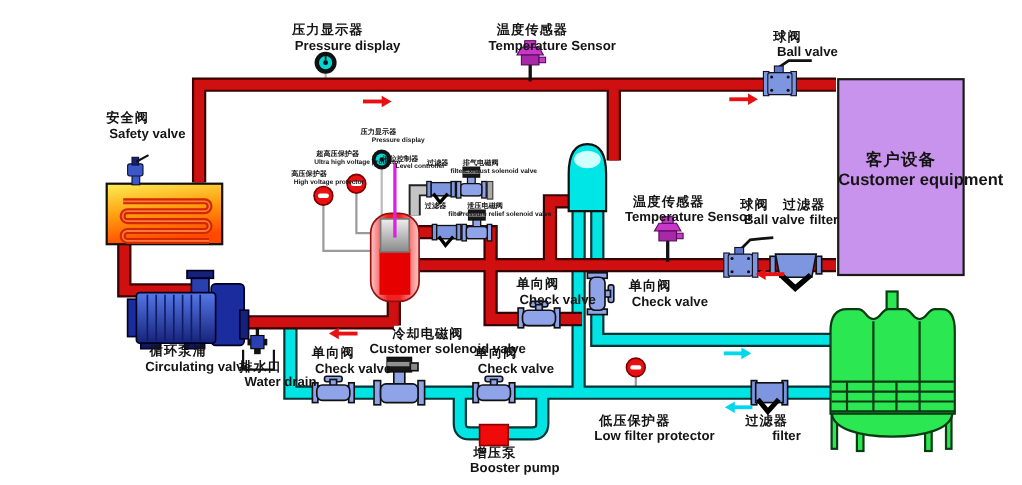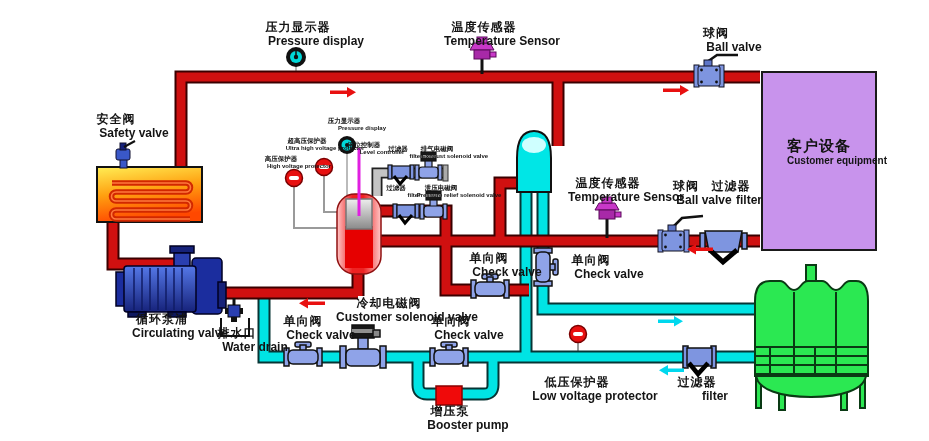--- a/index.html
+++ b/index.html
@@ -6,21 +6,21 @@
   #stage{position:relative;width:929px;height:441px;background:#ffffff;overflow:hidden;
          font-family:"Liberation Sans", sans-serif;}
   #stage svg{position:absolute;left:0;top:0;}
   .lbl{position:absolute;text-align:center;transform:translateX(-50%);
        line-height:1.18;color:#141414;font-weight:700;white-space:nowrap;z-index:5;}
   .lbl .zh{display:block;font-size:12px;letter-spacing:1px;}
   .lbl .en{display:block;font-size:12px;letter-spacing:0;padding-left:36px;}
   .lbl.tiny .zh{font-size:6.5px;letter-spacing:0;}
   .lbl.tiny .en{font-size:6px;font-weight:600;}
   .lbl.inbox .zh{font-size:15px;}
-  .lbl.inbox .en{font-size:10px;}
+  .lbl.inbox .en{font-size:15px;}
 </style>
 </head>
 <body>
 
 <div id="stage">
 
 <svg width="929" height="441" viewBox="0 0 929 441">
   <defs>
     <linearGradient id="gradHeat" x1="0" y1="0" x2="0.25" y2="1">
       <stop offset="0" stop-color="#FFEE55"></stop>
@@ -309,21 +309,21 @@
   <span class="en">Pressure display</span>
 </div>
 <div class="lbl" style="left:484px;top:20px">
   <span class="zh">温度传感器</span>
   <span class="en">Temperature Sensor</span>
 </div>
 <div class="lbl" style="left:716px;top:26px">
   <span class="zh">球阀</span>
   <span class="en">Ball valve</span>
 </div>
-<div class="lbl" style="left:116px;top:112px">
+<div class="lbl" style="left:116px;top:100px">
   <span class="zh">安全阀</span>
   <span class="en">Safety valve</span>
 </div>
 <div class="lbl inbox" style="left:819px;top:137px">
   <span class="zh">客户设备</span>
   <span class="en">Customer equipment</span>
 </div>
 <div class="lbl tiny" style="left:344px;top:117px">
   <span class="zh">压力显示器</span>
   <span class="en">Pressure display</span>
@@ -395,20 +395,20 @@
 <div class="lbl" style="left:451px;top:314px">
   <span class="zh">单向阀</span>
   <span class="en">Check valve</span>
 </div>
 <div class="lbl" style="left:450px;top:404px">
   <span class="zh">增压泵</span>
   <span class="en">Booster pump</span>
 </div>
 <div class="lbl" style="left:577px;top:375px">
   <span class="zh">低压保护器</span>
-  <span class="en">Low voltage protector</span>
+  <span class="en">Low filter protector</span>
 </div>
 <div class="lbl" style="left:697px;top:375px">
   <span class="zh">过滤器</span>
   <span class="en">filter</span>
 </div>
 
 </div>
 
 </body></html>

